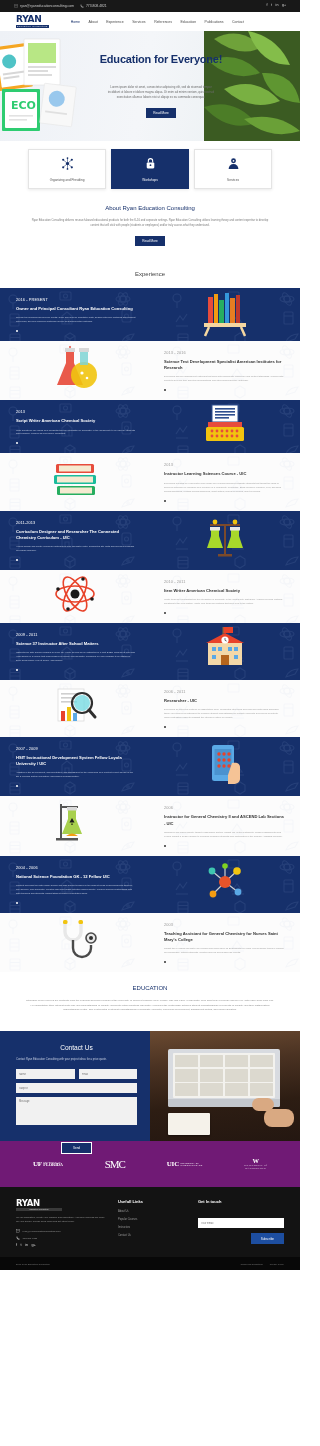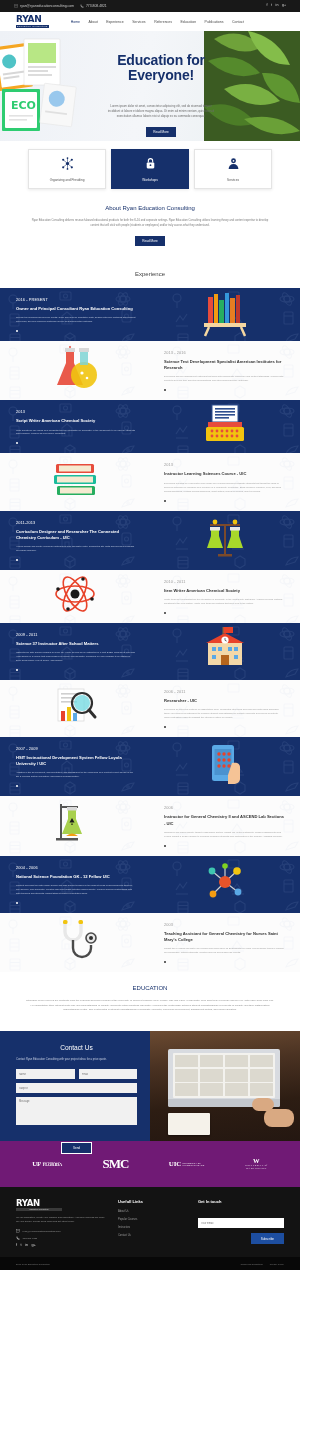--- a/index.html
+++ b/index.html
@@ -52,21 +52,21 @@
     position:absolute; left:-6px; top:6px; width:110px; height:104px;
   }
   .hero-right {
     position:absolute; right:0; top:0; width:96px; height:110px;
     background:linear-gradient(150deg,#2f4f1e 0%,#456b26 38%,#6d9438 70%,#3e5f23 100%);
   }
   .hero-content {
     position:absolute; left:96px; top:22px; width:130px; text-align:center; z-index:5;
   }
   .hero-title {
-    font-size:14px; color:#16306b; font-weight:bold; letter-spacing:-0.2px;
+    font-size:11px; color:#16306b; font-weight:bold; letter-spacing:-0.2px;
     margin-bottom:20px; line-height:1.1;
   }
   .hero-desc {
     font-size:2.9px; color:#6b6b6b; line-height:1.75; padding:0 8px;
   }
   .btn-navy {
     display:inline-block; background:#16306b; color:#fff; font-size:3.1px;
     padding:3px 7px; margin-top:7px; border:none; cursor:pointer;
   }
 
@@ -173,21 +173,21 @@
   
   .partners {
     background:#701a75; height:46px; display:flex; align-items:center;
     justify-content:space-around; padding:0 12px;
   }
   .partner { color:#ffffff; text-align:center; display:flex; align-items:center; gap:1.5px; }
   .p-big { font-family:"Liberation Serif", serif; font-size:7px; font-weight:bold; letter-spacing:-0.2px; }
   .p-stack { display:flex; flex-direction:column; align-items:flex-start; line-height:1.05; }
   .p-small { font-size:1.9px; letter-spacing:0.3px; }
   .p-med { font-family:"Liberation Serif", serif; font-size:4.4px; font-weight:bold; letter-spacing:-0.1px; }
-  .p-smc { font-family:"Liberation Serif", serif; font-size:13px; font-weight:bold; letter-spacing:-1px; }
+  .p-smc { font-family:"Liberation Serif", serif; font-size:11px; font-weight:normal; letter-spacing:-1px; }
   .p-uw-w { font-family:"Liberation Serif", serif; font-size:6.5px; font-weight:bold; }
   .p-uw-t { font-family:"Liberation Serif", serif; font-size:2.5px; letter-spacing:0.4px; text-align:center; }
 
   
   .footer { background:#131313; padding:12px 16px 9px; display:flex; gap:10px; }
   .fcol1 { width:92px; }
   .f-logo-main {
     font-family:"DejaVu Sans", sans-serif; font-weight:bold; font-size:8.5px;
     color:#fff; letter-spacing:-0.3px; line-height:1;
   }

